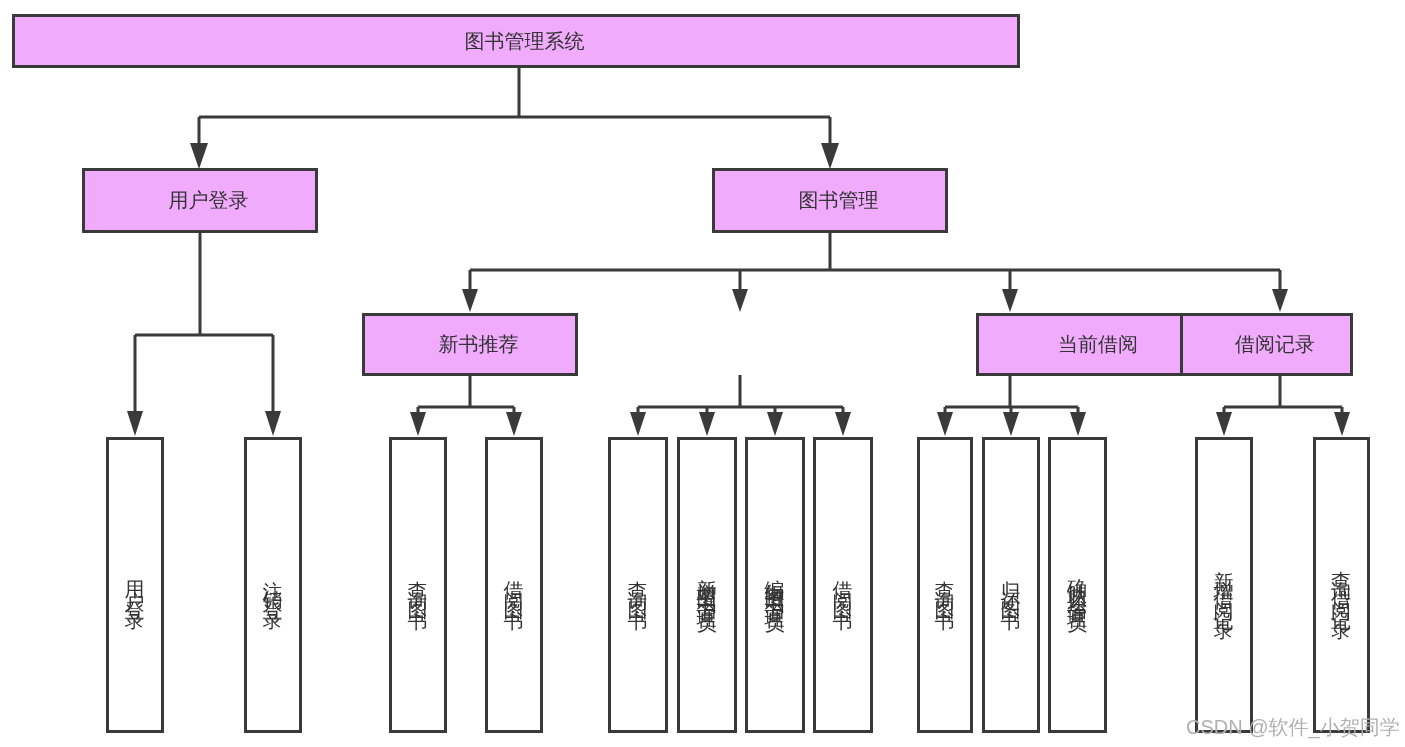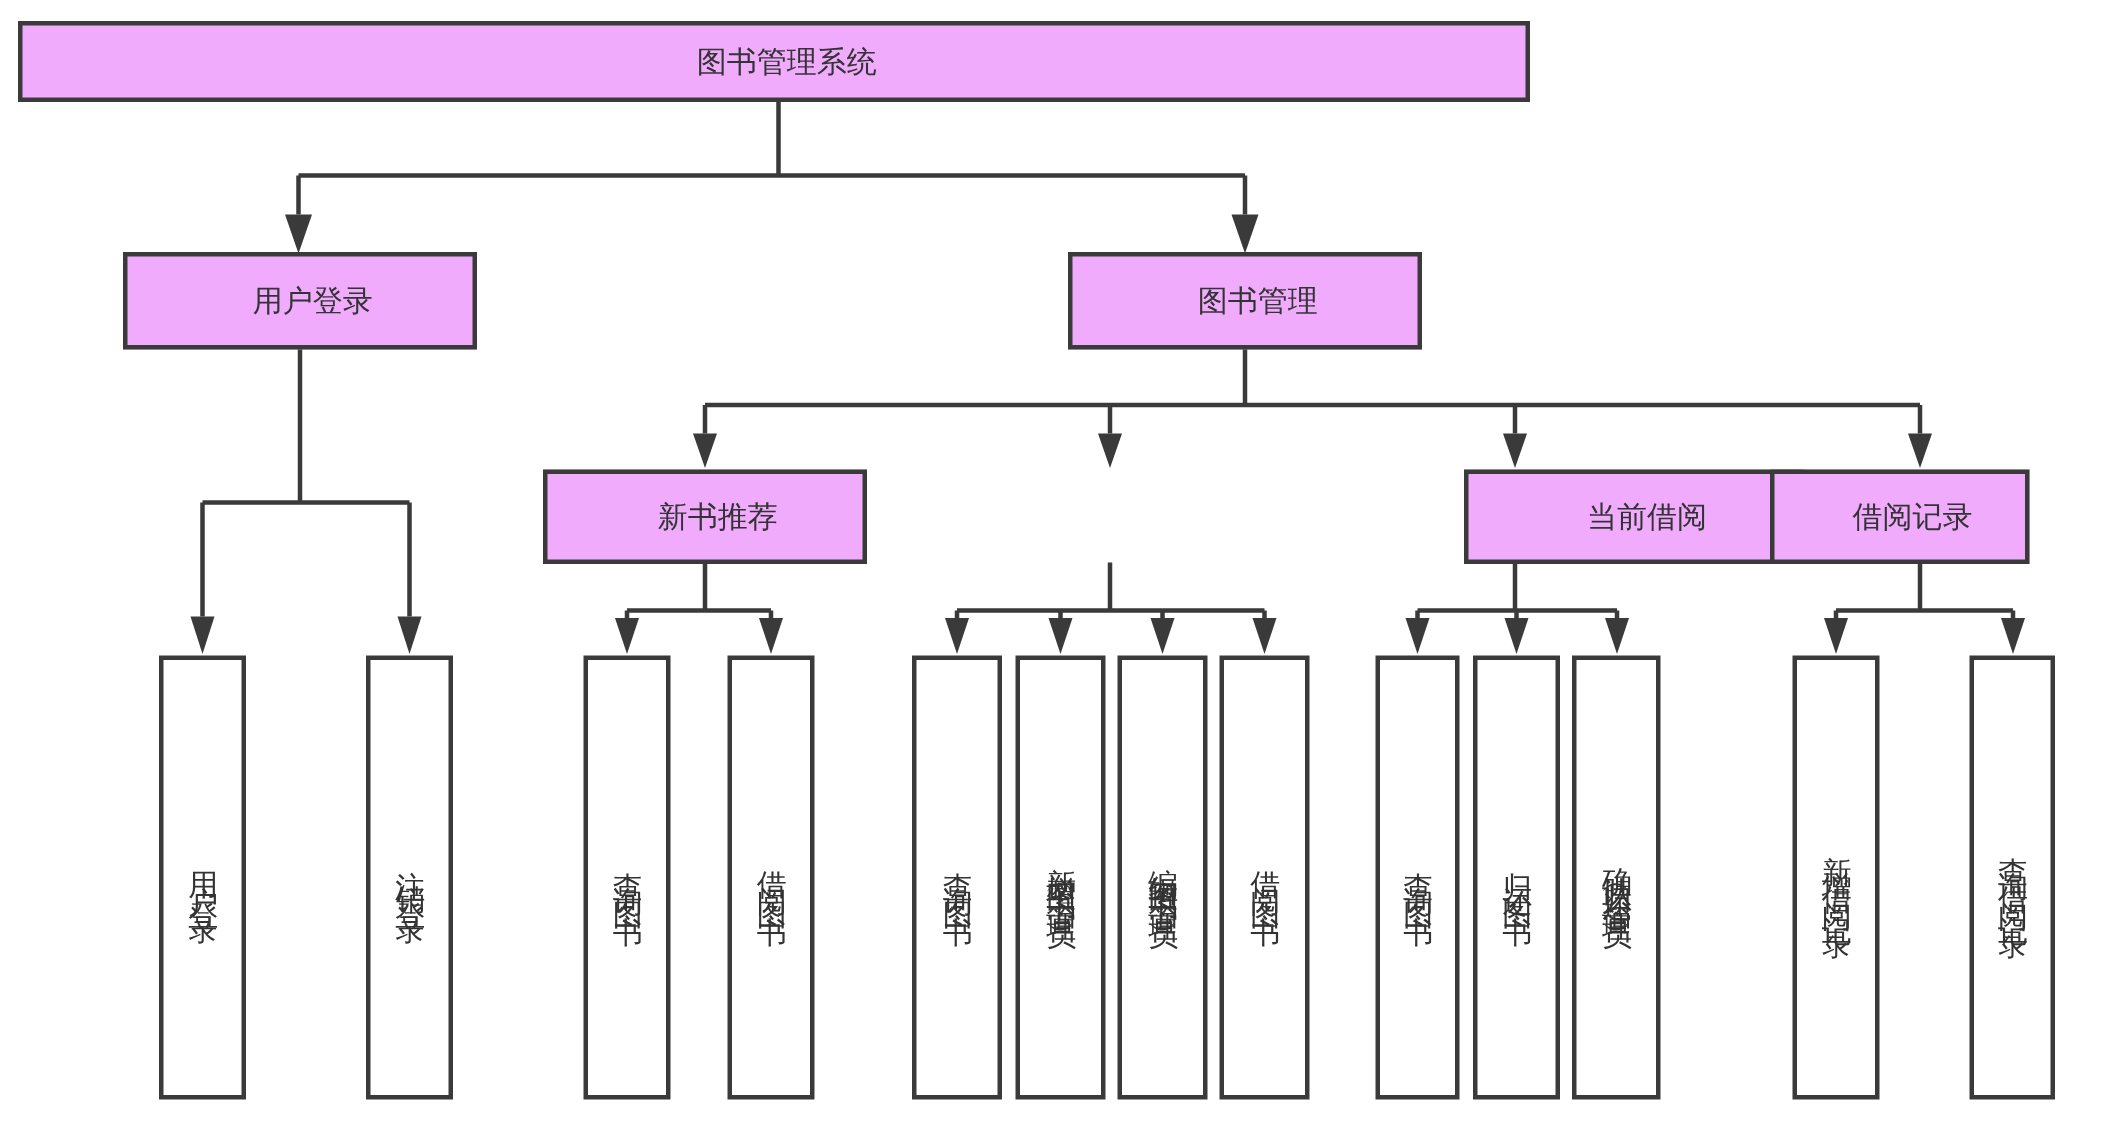--- a/index.html
+++ b/index.html
@@ -124,14 +124,15 @@
     <span class="vtext long">确认归还（管理员）</span>
   </div>
 
   <div class="vnode" style="left:1195px;top:437px;width:58px;height:296px;">
     <span class="vtext">新增借阅记录</span>
   </div>
   <div class="vnode" style="left:1313px;top:437px;width:57px;height:296px;">
     <span class="vtext">查询借阅记录</span>
   </div>
 
+  <div class="watermark">CSDN @软件_小贺同学</div>
 
 </div>
 
 </body></html>

